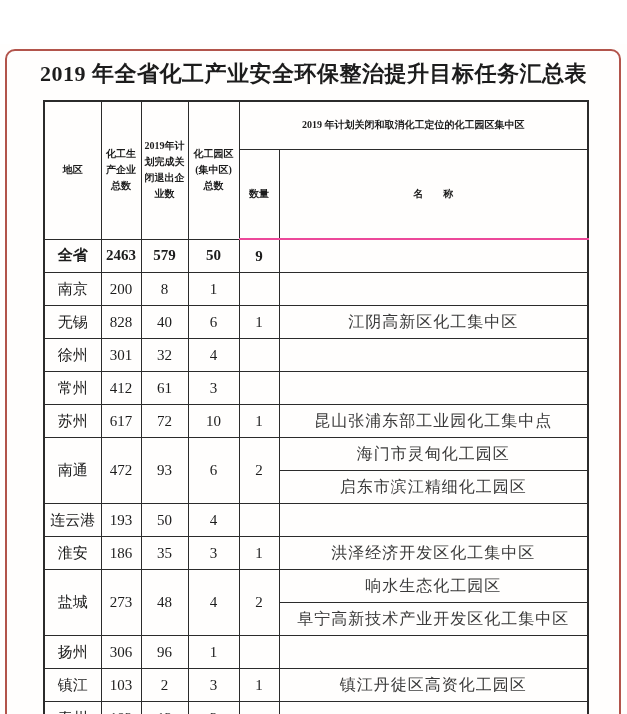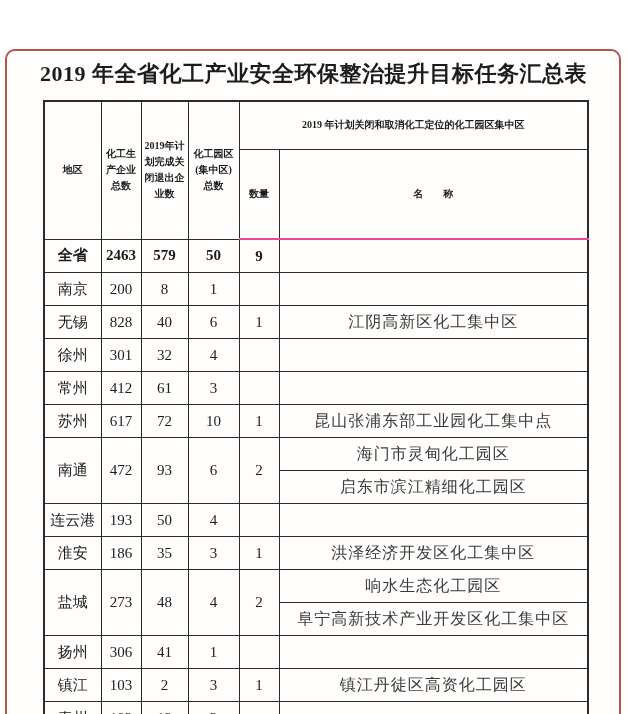--- a/index.html
+++ b/index.html
@@ -164,21 +164,21 @@
         <td rowspan="2">4</td>
         <td rowspan="2">2</td>
         <td class="name-cell">响水生态化工园区</td>
       </tr>
       <tr>
         <td class="name-cell">阜宁高新技术产业开发区化工集中区</td>
       </tr>
       <tr>
         <td>扬州</td>
         <td>306</td>
-        <td>41</td>
+        <td>96</td>
         <td>1</td>
         <td></td>
         <td class="name-cell"></td>
       </tr>
       <tr>
         <td>镇江</td>
         <td>103</td>
         <td>2</td>
         <td>3</td>
         <td>1</td>

